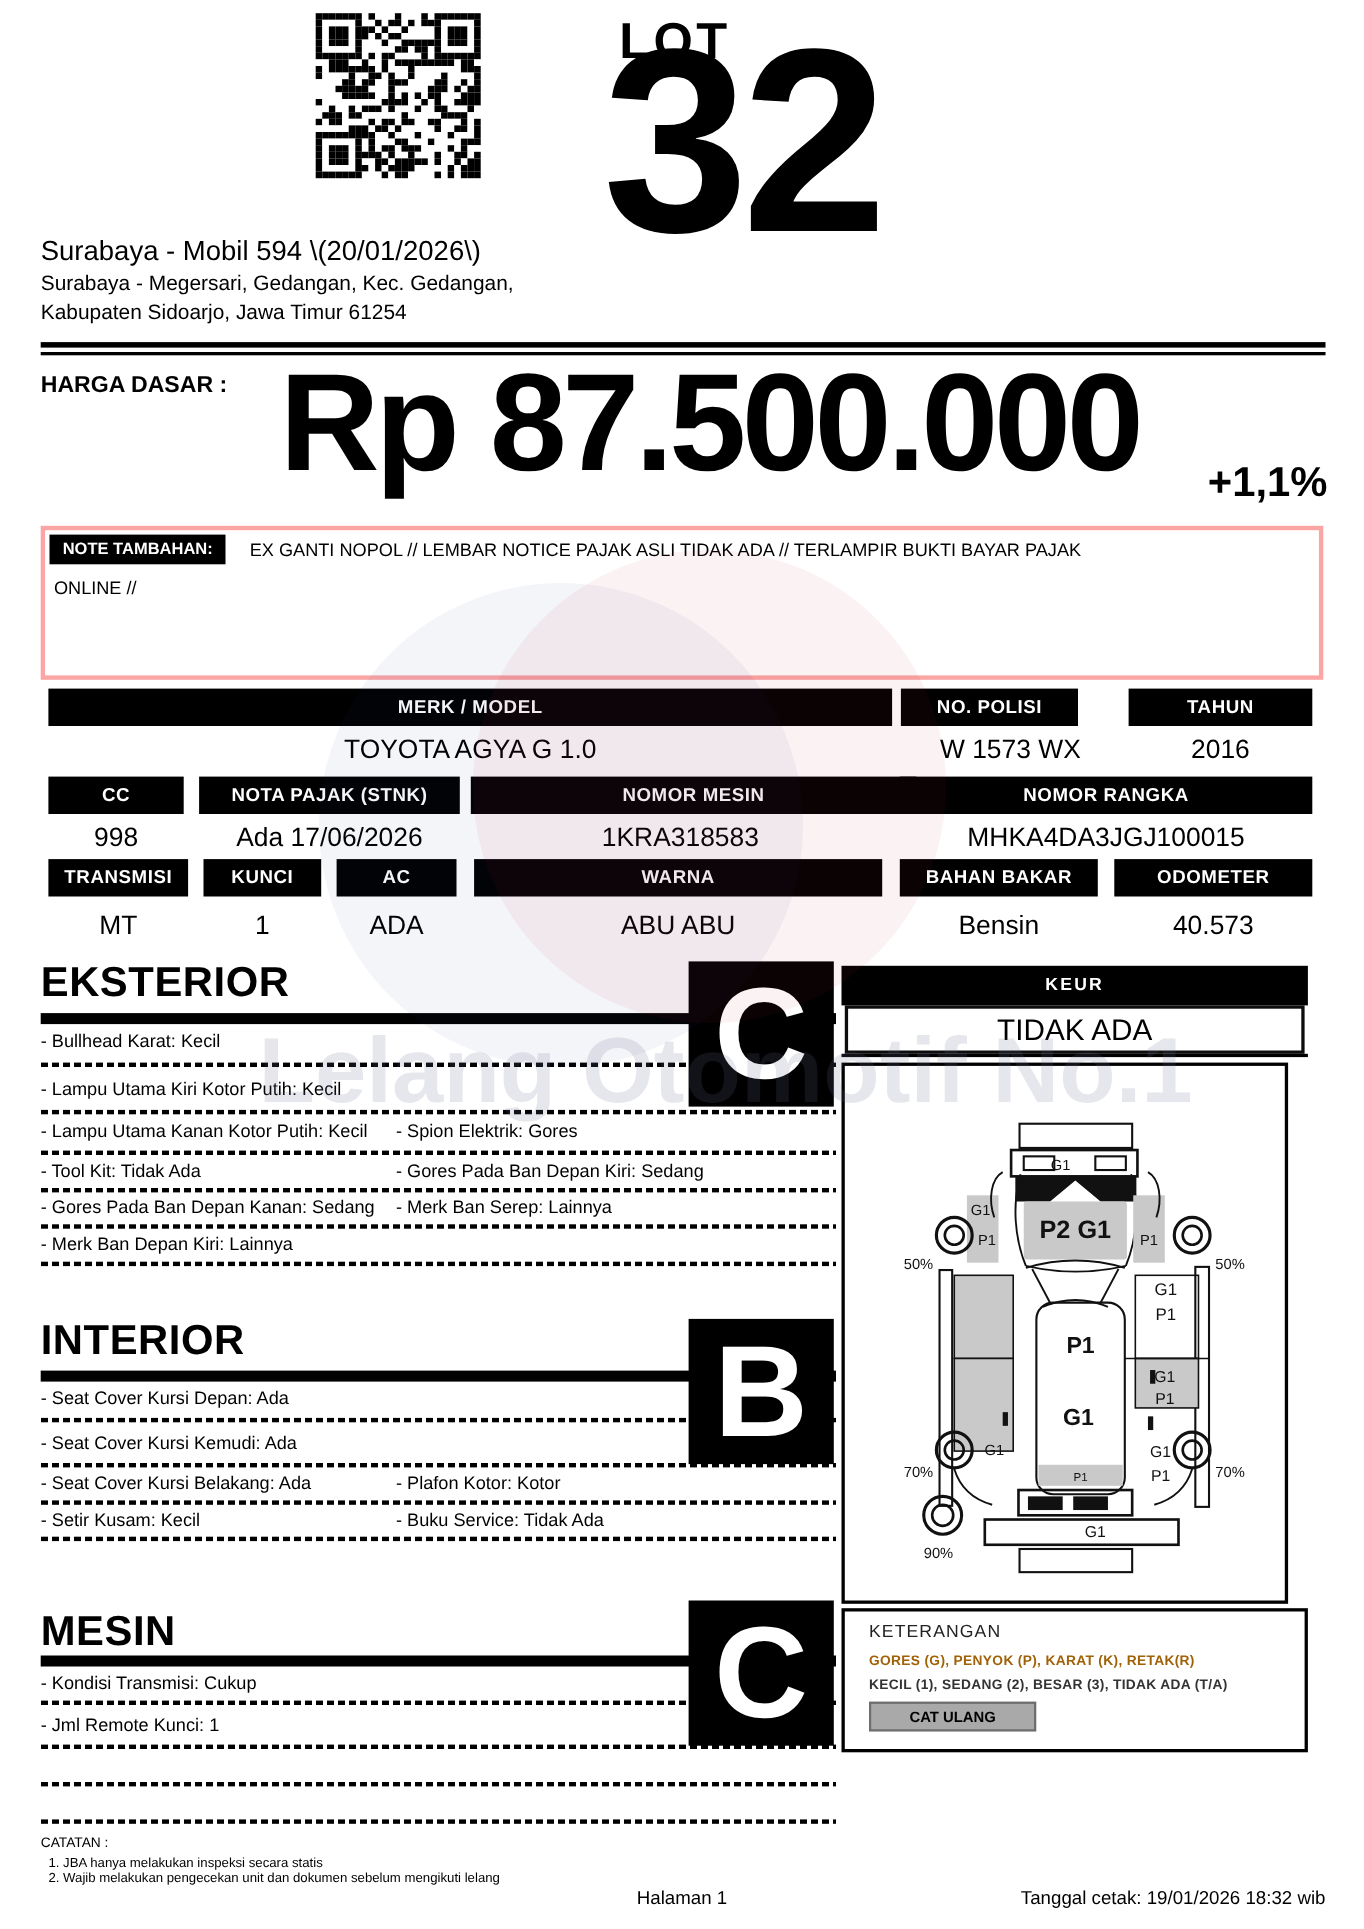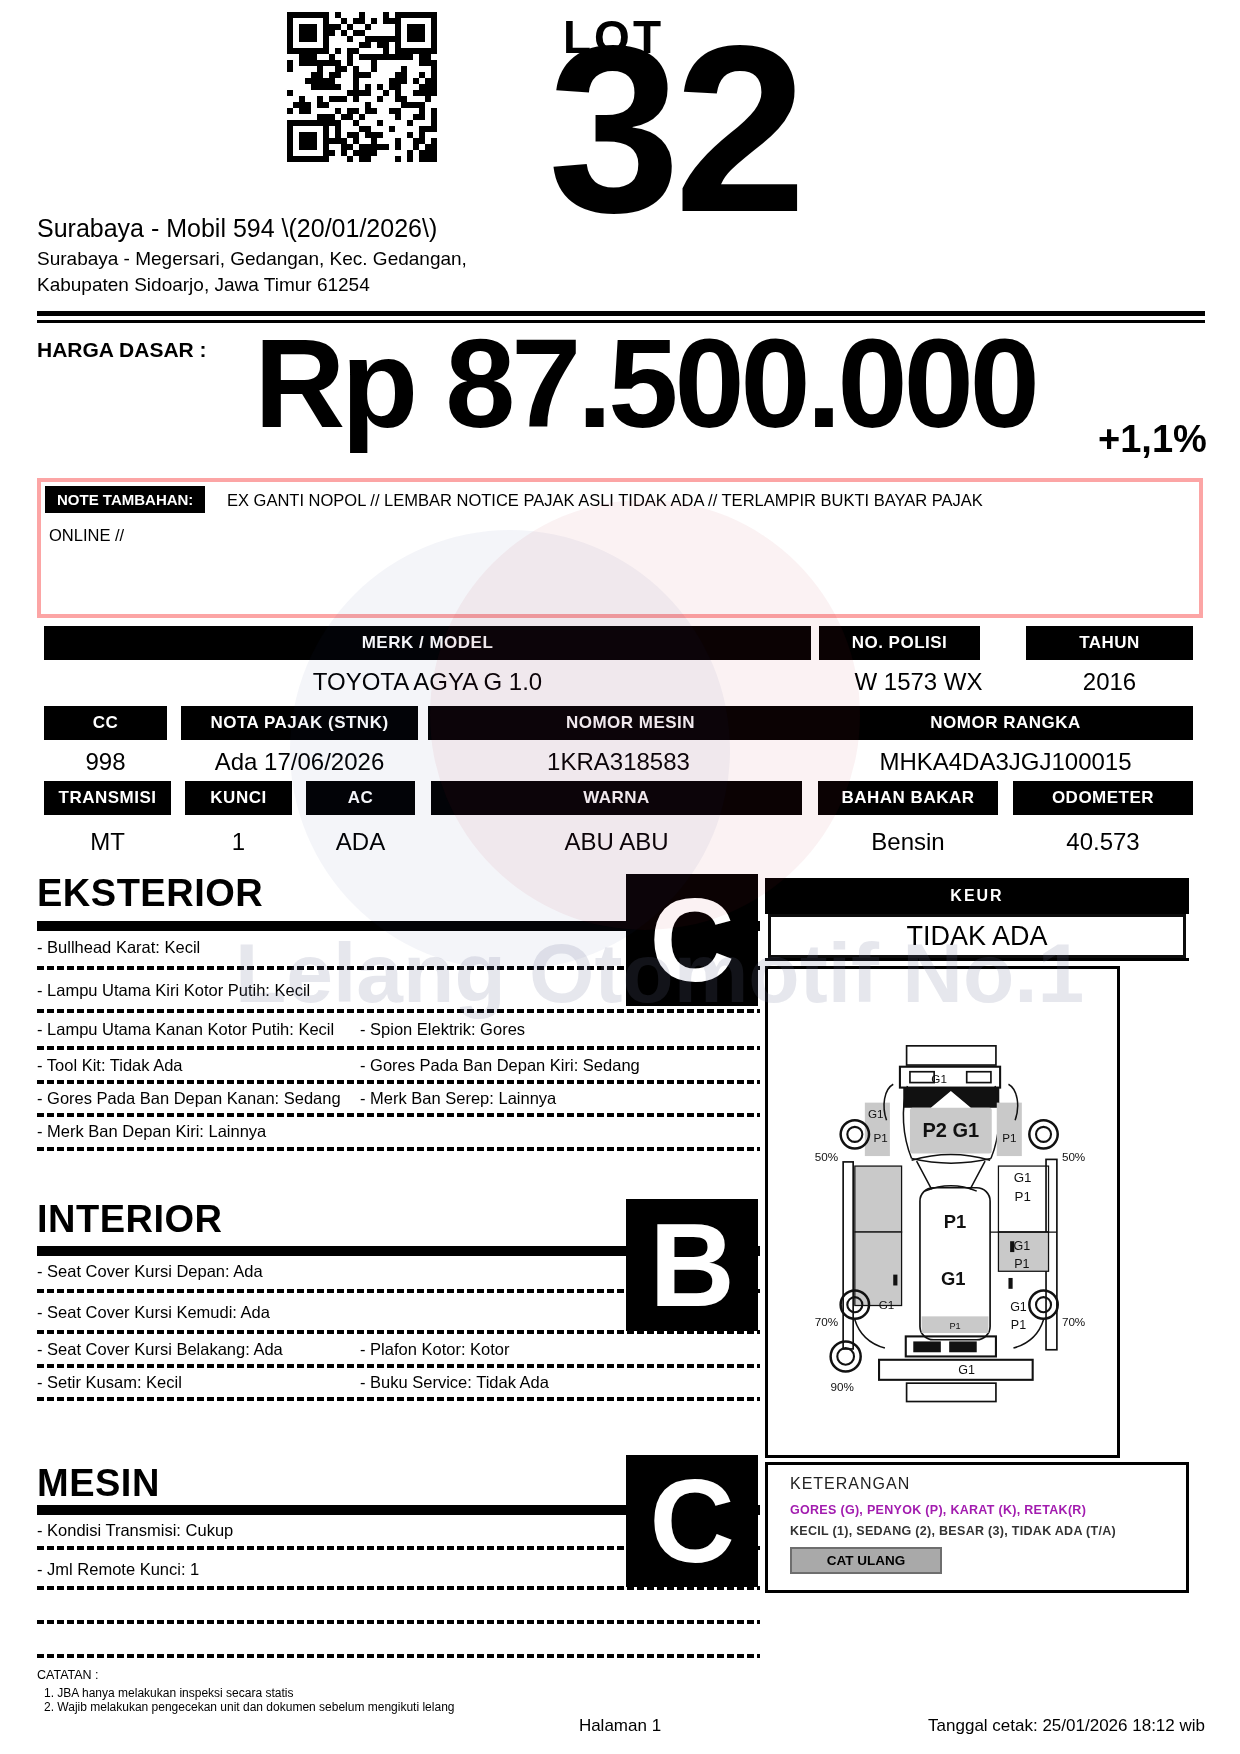--- a/index.html
+++ b/index.html
@@ -748,21 +748,21 @@
   <div class="dotted" style="left:37px;top:1546px"></div>
   <div class="item" style="left:37px;top:1560px">- Jml Remote Kunci: 1</div>
   <div class="dotted" style="left:37px;top:1586px"></div>
   <div class="dotted" style="left:37px;top:1620px"></div>
   <div class="dotted" style="left:37px;top:1654px"></div>
 
   <div class="abs" style="left:765px;top:878px;width:424px;height:36px;background:#000;color:#fff;font-weight:bold;font-size:16px;display:flex;align-items:center;justify-content:center;letter-spacing:2px">KEUR</div>
   <div class="abs" style="left:768px;top:914px;width:418px;height:44px;border:3px solid #0d0d0d;display:flex;align-items:center;justify-content:center;font-size:27px">TIDAK ADA</div>
   <div class="abs" style="left:765px;top:958px;width:424px;height:3px;background:#000"></div>
 
-  <div class="abs" style="left:765px;top:966px;width:355px;height:492px;border:3px solid #000">
+  <div class="abs" style="left:765px;top:966px;width:406px;height:492px;border:3px solid #000">
     <svg viewBox="0 0 418 486" style="width:100%;height:100%">
       <g fill="none" stroke="#111" stroke-width="2">
 
         <rect x="166" y="44" width="107" height="23"></rect>
         <rect x="158" y="69" width="120" height="25" stroke-width="2.5"></rect>
         <rect x="170" y="75" width="29" height="13"></rect>
         <rect x="238" y="75" width="29" height="13"></rect>
 
         <path d="M162,94 H277 V118 H243 L219,98 L195,118 H162 Z" fill="#111" stroke="none"></path>
 
@@ -837,28 +837,28 @@
       <text x="84" y="380" class="t14" style="text-anchor:end">70%</text>
       <text x="352" y="380" class="t14" style="text-anchor:start">70%</text>
       <text x="89" y="457" class="t14">90%</text>
       <text x="224" y="383" class="t11">P1</text>
       <text x="238" y="437" class="t15">G1</text>
     </svg>
   </div>
 
   <div class="abs" style="left:765px;top:1462px;width:424px;height:131px;border:3px solid #000">
     <div class="abs" style="left:22px;top:10px;font-size:16px;letter-spacing:1px;color:#222">KETERANGAN</div>
-    <div class="abs" style="left:22px;top:38px;font-size:12.5px;font-weight:bold;color:#a21caf;letter-spacing:.3px">GORES (G), PENYOK (P), KARAT (K), RETAK(R)</div>
+    <div class="abs" style="left:22px;top:38px;font-size:12.5px;font-weight:bold;color:#a16207;letter-spacing:.3px">GORES (G), PENYOK (P), KARAT (K), RETAK(R)</div>
     <div class="abs" style="left:22px;top:59px;font-size:12.5px;font-weight:bold;color:#333;letter-spacing:.3px">KECIL (1), SEDANG (2), BESAR (3), TIDAK ADA (T/A)</div>
     <div class="abs" style="left:22px;top:82px;width:152px;height:27px;background:#a9a9a9;border:2px solid #6e6e6e;display:flex;align-items:center;justify-content:center;font-size:13.5px;font-weight:bold">CAT ULANG</div>
   </div>
 
   <div class="abs" style="left:37px;top:1668px;font-size:12.5px">CATATAN :</div>
   <div class="abs" style="left:44px;top:1686px;font-size:12px">1. JBA hanya melakukan inspeksi secara statis</div>
   <div class="abs" style="left:44px;top:1700px;font-size:12px">2. Wajib melakukan pengecekan unit dan dokumen sebelum mengikuti lelang</div>
   <div class="abs" style="left:520px;top:1716px;width:200px;text-align:center;font-size:17px">Halaman 1</div>
-  <div class="abs" style="left:900px;top:1716px;width:305px;text-align:right;font-size:17px">Tanggal cetak: 25/01/2026 18:12 wib</div>
+  <div class="abs" style="left:900px;top:1716px;width:305px;text-align:right;font-size:17px">Tanggal cetak: 19/01/2026 18:32 wib</div>
 
   <div class="wm" style="left:290px;top:530px;width:440px;height:440px;border-radius:50%;background:rgba(30,50,140,.05)"></div>
   <div class="wm" style="left:430px;top:500px;width:430px;height:430px;border-radius:50%;background:rgba(195,30,45,.06)"></div>
   <div class="wm" style="left:235px;top:925px;font-size:84px;font-weight:bold;white-space:nowrap;color:rgba(105,115,150,.17)">Lelang Otomotif No.1</div>
 
 </div>
 
 </body></html>

